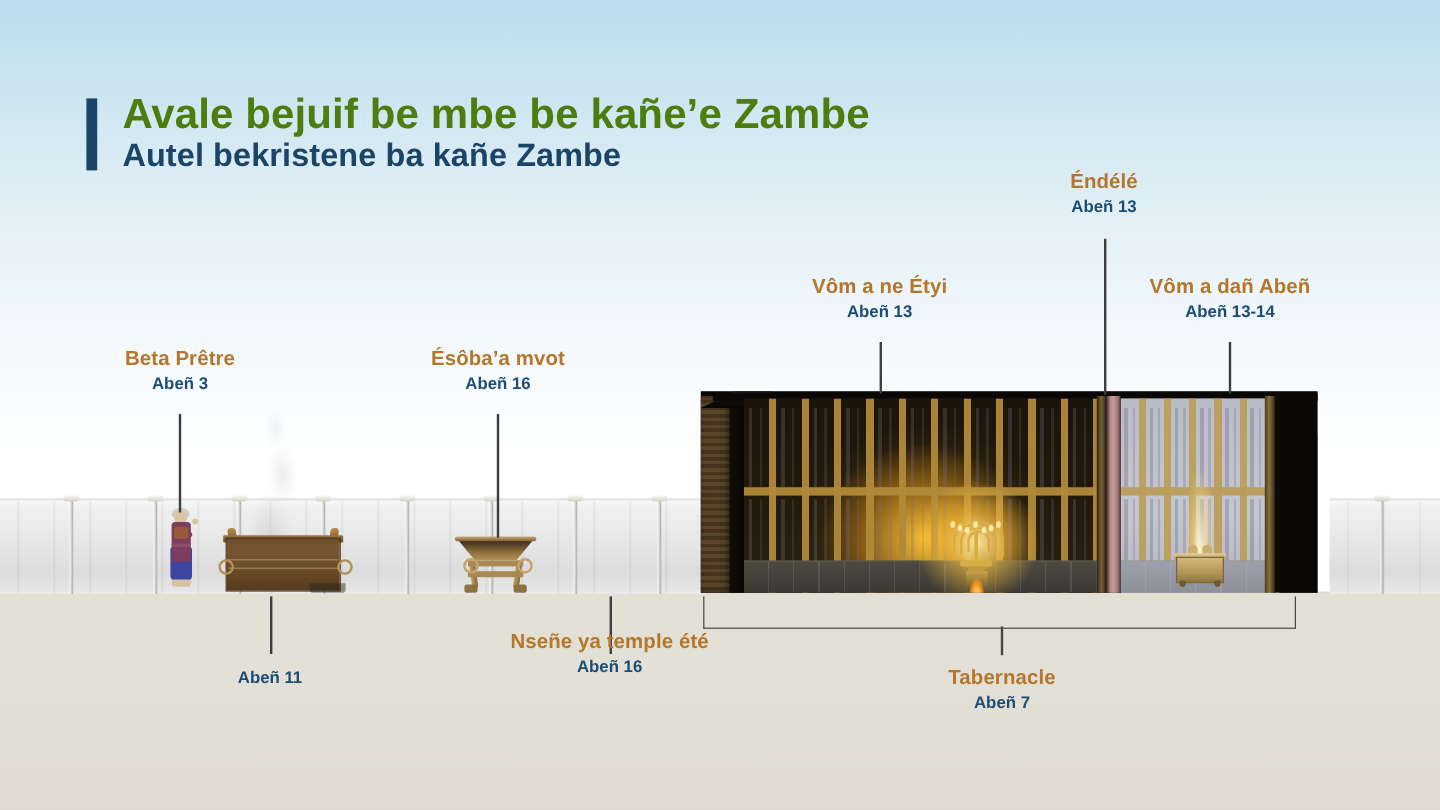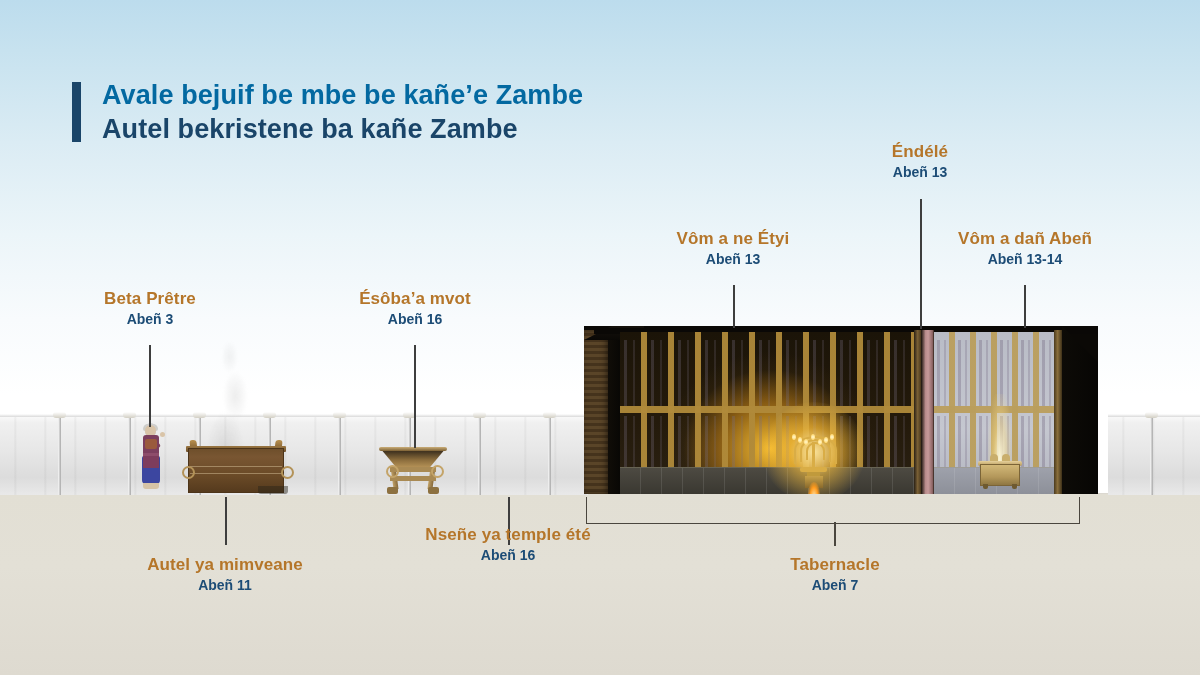--- a/index.html
+++ b/index.html
@@ -215,21 +215,21 @@
   .lab-title{font-size:17px;font-weight:bold;color:#b5762a;line-height:21px;letter-spacing:.1px;}
   .lab-sub{font-size:14px;font-weight:bold;color:#1c4c76;line-height:18px;margin-top:1px;}
 
   .vline{position:absolute;width:1.6px;background:#3e3e3e;}
   .bracket{position:absolute;border:1.6px solid #4a463e;border-top:none;}
   .bracket-stem{position:absolute;width:1.6px;background:#4a463e;}
 
   
   .headline{position:absolute;left:72px;top:79px;display:flex;gap:21px;align-items:flex-start;}
   .headbar{width:9px;height:60px;background:#1a4569;flex:0 0 auto;margin-top:3px;}
-  .h-line1{font-size:27px;font-weight:bold;color:#0369a1;line-height:33px;letter-spacing:.1px;}
+  .h-line1{font-size:35px;font-weight:bold;color:#4d7c0f;line-height:33px;letter-spacing:.1px;}
   .h-line2{font-size:27px;font-weight:bold;color:#1a4569;line-height:33px;letter-spacing:.1px;margin-top:1px;}
 </style>
 </head>
 <body>
 
 <div class="stage">
 
   <div class="sky"></div>
   <div class="ground-edge"></div>
   <div class="ground"></div>
@@ -392,21 +392,20 @@
   <div class="vline" style="left:920px;top:199px;height:130px"></div>
 
   <div class="label" style="left:935px;top:228px;width:180px">
     <div class="lab-title">Vôm a dañ Abeñ</div>
     <div class="lab-sub">Abeñ 13-14</div>
   </div>
   <div class="vline" style="left:1024px;top:285px;height:43px"></div>
 
   <div class="vline" style="left:225px;top:497px;height:48px"></div>
   <div class="label" style="left:135px;top:554px;width:180px">
-    <div class="lab-title">Autel ya mimveane</div>
     <div class="lab-sub">Abeñ 11</div>
   </div>
 
   <div class="vline" style="left:508px;top:497px;height:48px"></div>
   <div class="label" style="left:418px;top:524px;width:180px">
     <div class="lab-title">Nseñe ya temple été</div>
     <div class="lab-sub">Abeñ 16</div>
   </div>
 
   <div class="bracket" style="left:586px;top:497px;width:492px;height:26px"></div>

